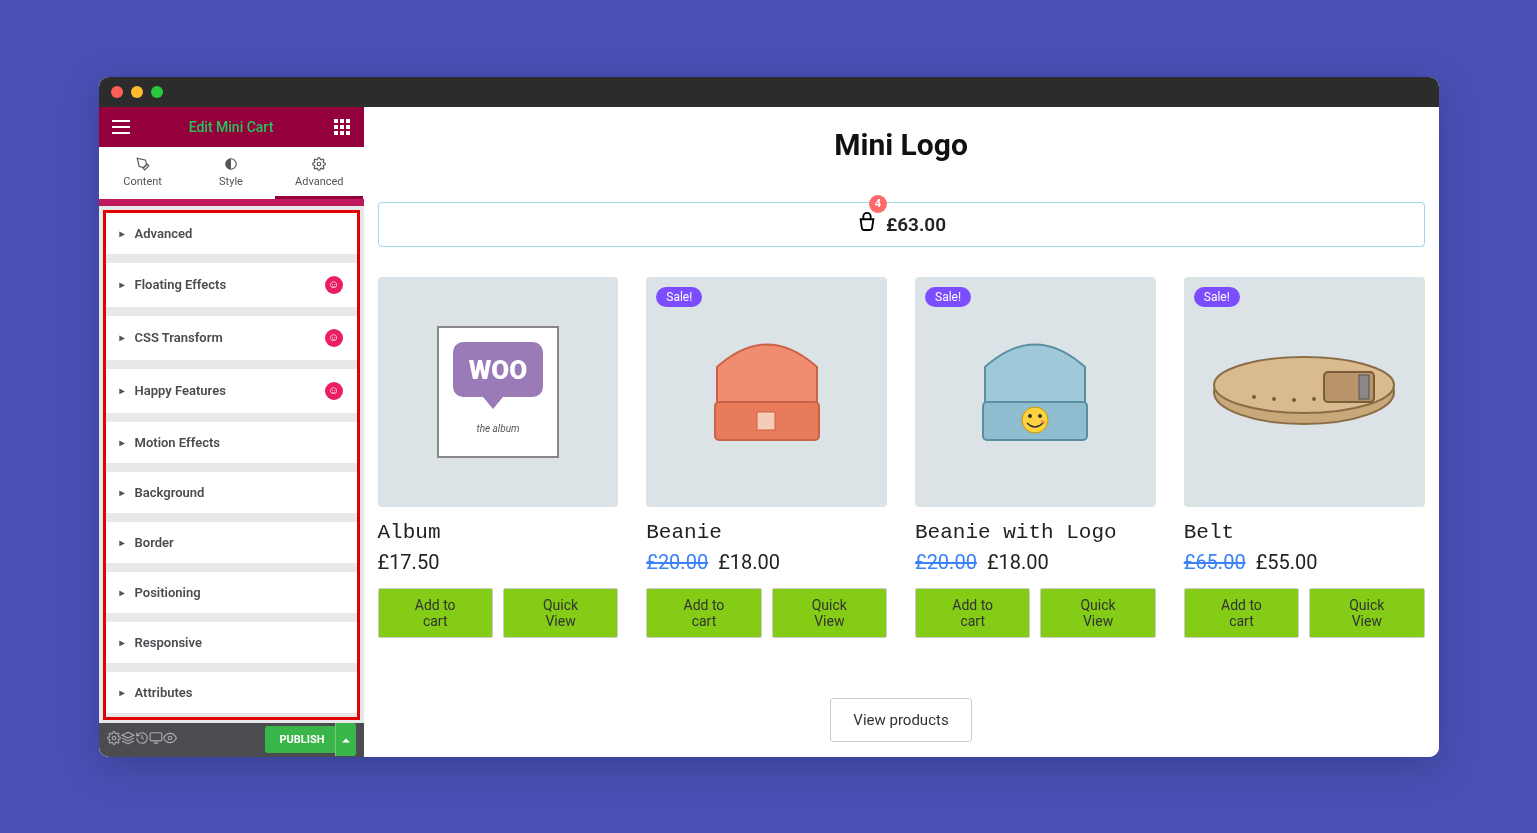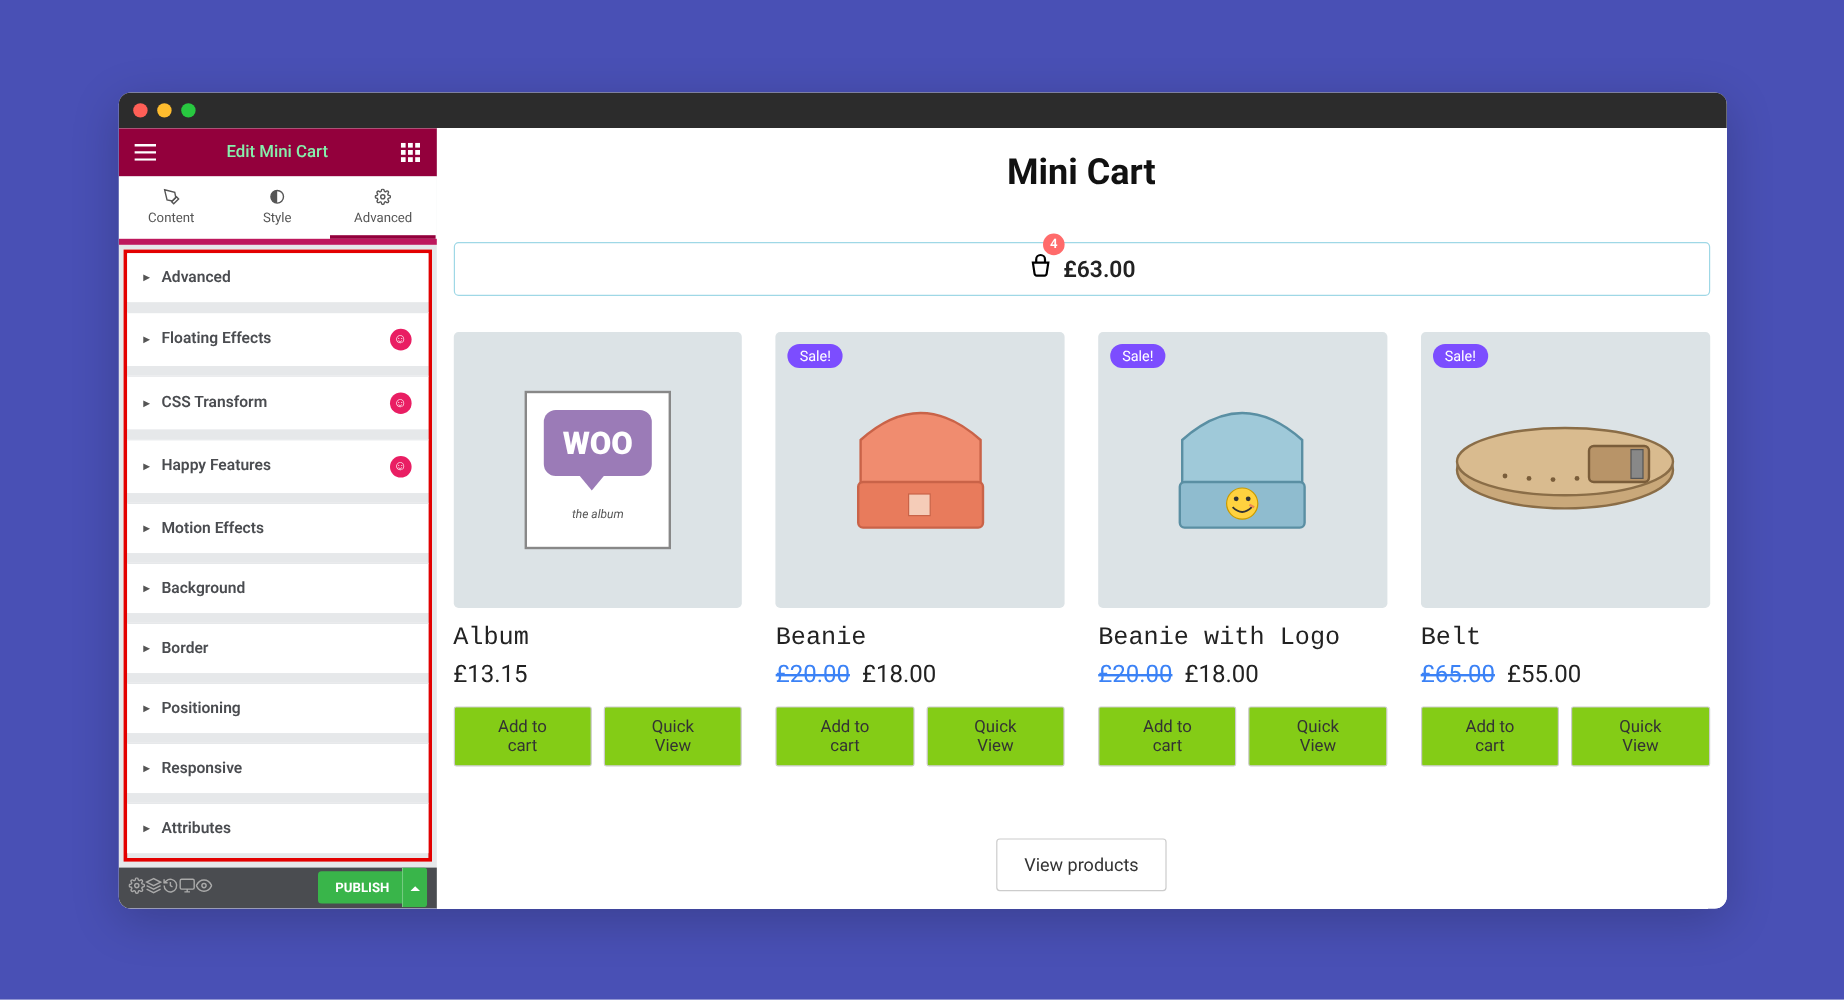--- a/index.html
+++ b/index.html
@@ -3,24 +3,24 @@
 <meta charset="utf-8">
 <style>
 * { margin:0; padding:0; box-sizing:border-box; font-family:-apple-system,BlinkMacSystemFont,"Segoe UI",Roboto,sans-serif; }
 body { background:#4950b5; width:1537px; height:833px; display:flex; align-items:center; justify-content:center; }
 .browser-window { width:1340px; height:680px; background:#fff; border-radius:10px; overflow:hidden; box-shadow:0 10px 40px rgba(0,0,0,.2); display:flex; flex-direction:column; }
 .titlebar { background:#2c2c2c; height:30px; display:flex; align-items:center; padding:0 12px; gap:8px; }
 .dot { width:12px; height:12px; border-radius:50%; }
 .dot.red { background:#ff5f57; } .dot.yellow { background:#febc2e; } .dot.green { background:#28c840; }
 .app { flex:1; display:flex; min-height:0; position:relative; }
 .sidebar { width:265px; background:#e6e8ea; display:flex; flex-direction:column; }
-.sidebar-header { background:#93003c; color:#86efac; height:40px; display:flex; align-items:center; justify-content:flex-end; padding:0 12px; }
+.sidebar-header { background:#93003c; color:#22c55e; height:40px; display:flex; align-items:center; justify-content:flex-end; padding:0 12px; }
 .menu-icon,.grid-icon { width:20px; height:20px; display:flex; align-items:center; justify-content:center; }
 .header-title { font-size:14px; font-weight:500; flex:1; text-align:center; }
-.tabs { display:flex; background:#fff; border-bottom:5px solid #be185d; }
+.tabs { display:flex; background:#fff; border-bottom:7px solid #be185d; }
 .tab { flex:1; text-align:center; padding:10px 0 8px; font-size:11px; color:#555; cursor:pointer; position:relative; }
 .tab.active { border-bottom:3px solid #93003c; }
 .tab svg { display:block; margin:0 auto 4px; }
 .panels { flex:1; overflow-y:auto; padding:0; }
 .hl-box { border:3px solid #e30000; margin:4px 4px 0 4px; padding-bottom:4px; }
 .panel-item { background:#fff; border:none; border-top:1px solid #e6e8ea; padding:13px 14px; font-size:13px; font-weight:600; color:#4a4c50; display:flex; align-items:center; gap:10px; cursor:pointer; }
 .panel-item:first-child { border-top:none; }
 .panel-item .caret { font-size:10px; color:#555; }
 .panel-item .happy-badge { margin-left:auto; width:18px; height:18px; background:#e91e63; border-radius:50%; display:flex; align-items:center; justify-content:center; color:#fff; font-size:11px; }
 .panels-gap { height:8px; background:#e6e8ea; }
@@ -194,21 +194,21 @@
     </div>
 
     <div class="collapse-handle">‹</div>
 
     <div class="arrow-annot">
       <div class="arrow-head"></div>
         <div class="arrow-line"></div>
     </div>
 
     <div class="preview">
-      <h1 class="preview-title">Mini Cart</h1>
+      <h1 class="preview-title">Mini Logo</h1>
 
       <div class="cart-bar">
         <span>
           <svg width="22" height="22" viewBox="0 0 24 24" fill="none" stroke="#000" stroke-width="2">
               <path d="M5 9h14l-1.5 10a2 2 0 0 1-2 1.7h-7a2 2 0 0 1-2-1.7L5 9z"></path>
               <path d="M8 9V6a4 4 0 0 1 8 0v3"></path>
             </svg>
         </span>
         <span class="cart-badge">4</span>
         <span>£63.00</span>
@@ -219,21 +219,21 @@
             <div class="product-img">
               <svg width="140" height="150" viewBox="0 0 140 150">
                 <rect x="10" y="10" width="120" height="130" fill="#fff" stroke="#888" stroke-width="2"></rect>
                 <rect x="25" y="25" width="90" height="55" rx="10" fill="#9b7bb7"></rect>
                 <text x="70" y="62" font-size="26" font-weight="900" fill="#fff" text-anchor="middle" font-family="Arial">WOO</text>
                 <path d="M55 80 l10 12 l10 -12z" fill="#9b7bb7"></path>
                 <text x="70" y="115" font-size="10" fill="#555" text-anchor="middle" font-style="italic">the   album</text>
               </svg>
             </div>
             <div class="product-name">Album</div>
-            <div class="product-price"><span>£13.15</span></div>
+            <div class="product-price"><span>£17.50</span></div>
             <div class="product-btns">
               <button>Add to cart</button>
               <button>Quick View</button>
             </div>
           </div>
           <div class="product">
             <div class="product-img">
               <span class="sale-badge">Sale!</span>
               <svg width="160" height="150" viewBox="0 0 160 150">
                 <path d="M30 50 Q80 5 130 50 L130 115 Q130 120 125 120 L35 120 Q30 120 30 115 Z" fill="#f08c6f" stroke="#c96348" stroke-width="2"></path>

